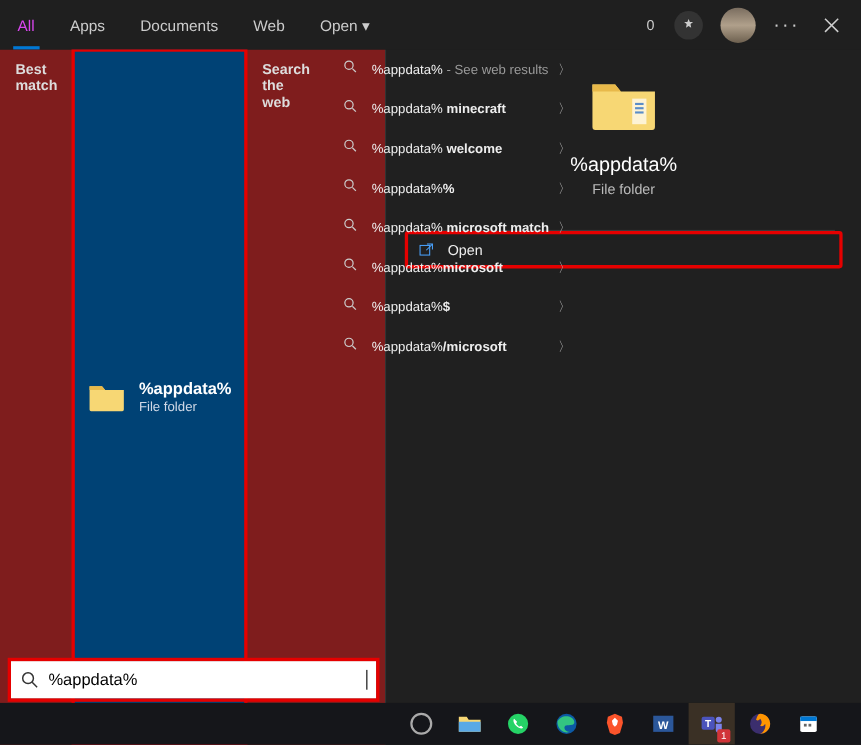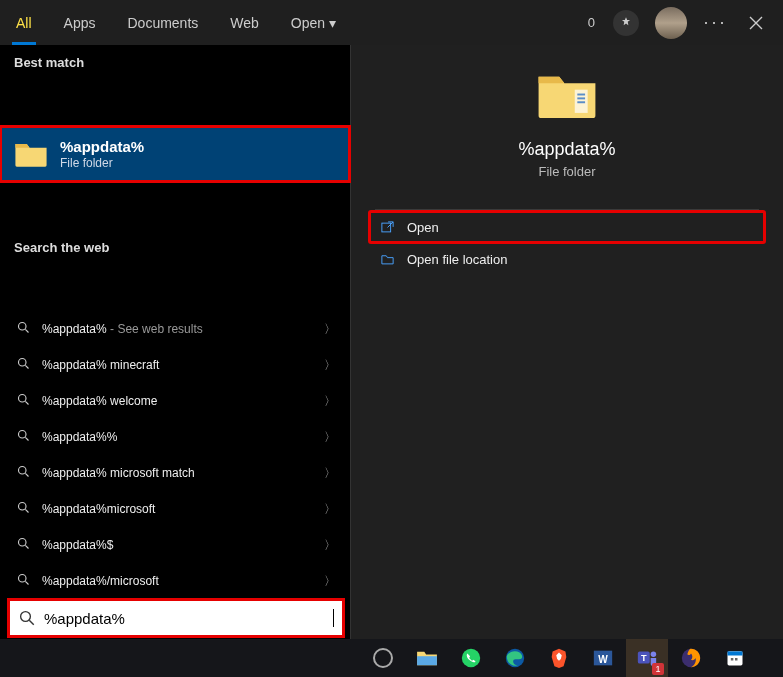--- a/index.html
+++ b/index.html
@@ -2,51 +2,51 @@
 <html><head>
 <meta charset="utf-8">
 <style>
   * { margin: 0; padding: 0; box-sizing: border-box; font-family: "Segoe UI", Arial, sans-serif; }
   body { background: #1f1f1f; width: 783px; height: 677px; overflow: hidden; color: #fff; position: relative; }
   .window { display: flex; flex-direction: column; height: 100%; }
 
   
   .tabs { display: flex; align-items: center; height: 45px; background: #1f1f1f; }
   .tab { padding: 0 16px; height: 45px; display: flex; align-items: center; font-size: 14px; color: #ccc; cursor: pointer; position: relative; }
-  .tab.active { color: #fde047; }
+  .tab.active { color: #d946ef; }
   .tab.active::after { content: ""; position: absolute; left: 12px; right: 12px; bottom: 0; height: 3px; background: #0078d4; }
   .tab .chev { margin-left: 4px; }
   .tabs-spacer { flex: 1; }
   .tabs-right { display: flex; align-items: center; gap: 16px; padding-right: 14px; }
   .score { font-size: 13px; color: #ccc; margin-right: 2px; }
   .round-btn { width: 26px; height: 26px; border-radius: 50%; background: #333; display: flex; align-items: center; justify-content: center; cursor: pointer; }
   .avatar { width: 32px; height: 32px; border-radius: 50%; background: linear-gradient(180deg,#7a6d5f 0%, #b0a08b 50%, #6d604f 100%); cursor: pointer; }
   .dots { color: #ccc; font-size: 18px; cursor: pointer; letter-spacing: 2px; }
   .close-btn { width: 26px; height: 26px; display: flex; align-items: center; justify-content: center; cursor: pointer; font-size: 18px; color: #ccc; }
 
   
   .main { flex: 1; display: flex; overflow: hidden; }
 
   
-  .left { width: 350px; background: #000000; display: flex; flex-direction: column; position: relative; gap: 48px; }
+  .left { width: 350px; background: #7f1d1d; display: flex; flex-direction: row; position: relative; }
   .section-header { font-size: 13px; font-weight: 600; color: #ddd; padding: 10px 14px 8px; }
 
   .best-match { background: #004275; padding: 12px 14px; display: flex; align-items: center; gap: 12px; cursor: pointer; }
   .hl-red { outline: 3px solid #e60000; outline-offset: -2px; }
   .folder-icon { width: 34px; height: 30px; position: relative; }
   .folder-icon svg { width: 100%; height: 100%; }
   .bm-text .bm-title { font-size: 15px; font-weight: 600; }
   .bm-text .bm-sub { font-size: 12px; color: #cfd8e6; margin-top: 1px; }
 
   .web-list { }
   .web-item { display: flex; align-items: center; height: 36px; padding: 0 14px; cursor: pointer; color: #eee; }
   .web-icon { width: 18px; text-align: center; margin-right: 10px; }
   .web-label { flex: 1; font-size: 12px; white-space: nowrap; overflow: hidden; text-overflow: ellipsis; }
   .web-label .q { font-weight: 400; }
-  .web-label .suf { font-weight: 400; }
+  .web-label .suf { font-weight: 700; }
   .web-label .hint { color: #9a9a9a; font-weight: 400; }
   .chev-right { color: #aaa; font-size: 12px; margin-left: 8px; }
 
   
   .right { flex: 1; background: #202020; border-left: 1px solid #333; padding-top: 24px; }
   .preview { display: flex; flex-direction: column; align-items: center; }
   .big-folder { width: 62px; height: 52px; margin-bottom: 18px; }
   .preview-title { font-size: 18px; font-weight: 400; }
   .preview-sub { font-size: 13px; color: #bbb; margin-top: 4px; margin-bottom: 30px; }
   .divider { height: 1px; background: #3a3a3a; margin: 0 24px; }
@@ -223,28 +223,20 @@
           <div class="action-item hl-red">
             <span class="action-icon">
               <svg width="15" height="15" viewBox="0 0 24 24">
                 <rect x="3" y="5" width="14" height="14" stroke="#4aa3ff" stroke-width="1.5" fill="none"></rect>
                 <path d="M13 3h8v8" stroke="#4aa3ff" stroke-width="1.5" fill="none"></path>
                 <path d="M21 3l-9 9" stroke="#4aa3ff" stroke-width="1.5"></path>
               </svg>
             </span>
             <span>Open</span>
           </div>
-          <div class="action-item">
-            <span class="action-icon">
-              <svg width="15" height="15" viewBox="0 0 24 24">
-                <path d="M3 6h7l2 3h9v10H3z" stroke="#4aa3ff" stroke-width="1.5" fill="none"></path>
-              </svg>
-            </span>
-            <span>Open file location</span>
-          </div>
         </div>
     </div>
   </div>
 
   <div class="search-bar hl-red">
     <svg width="18" height="18" viewBox="0 0 24 24">
         <circle cx="10" cy="10" r="6.5" stroke="#333" stroke-width="1.8" fill="none"></circle>
         <line x1="15" y1="15" x2="21" y2="21" stroke="#333" stroke-width="1.8"></line>
       </svg>
     <input class="search-input" value="%appdata%" style="">

